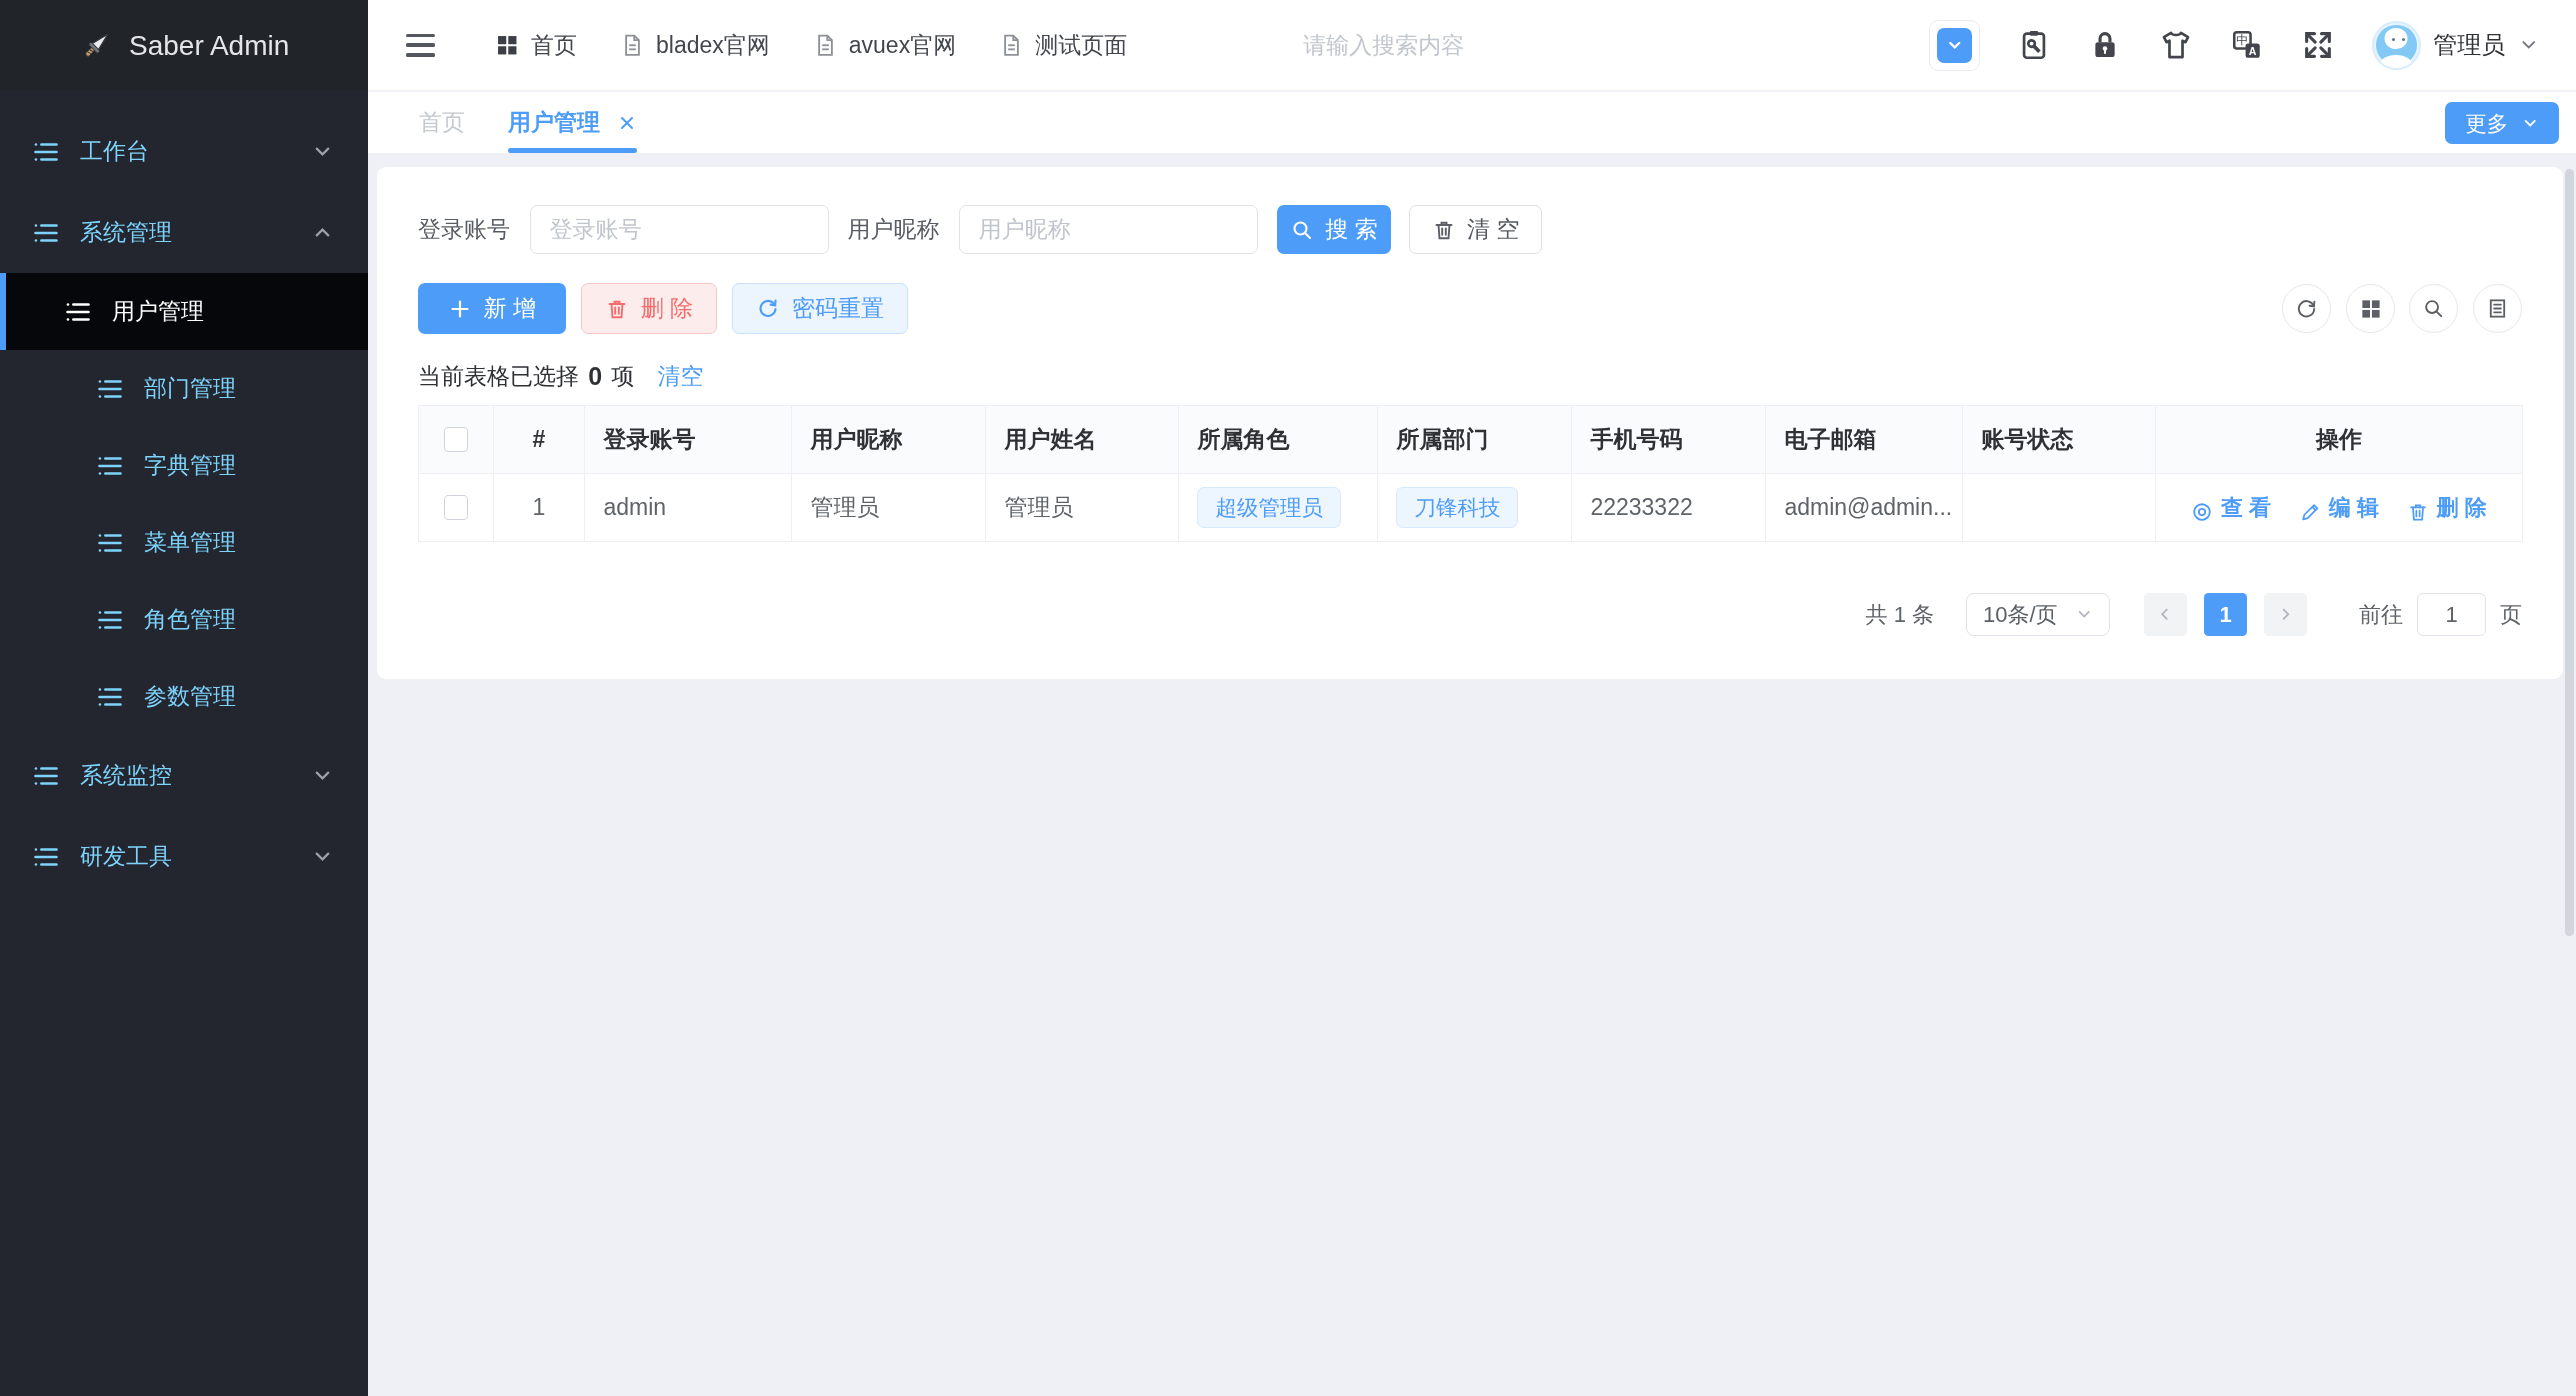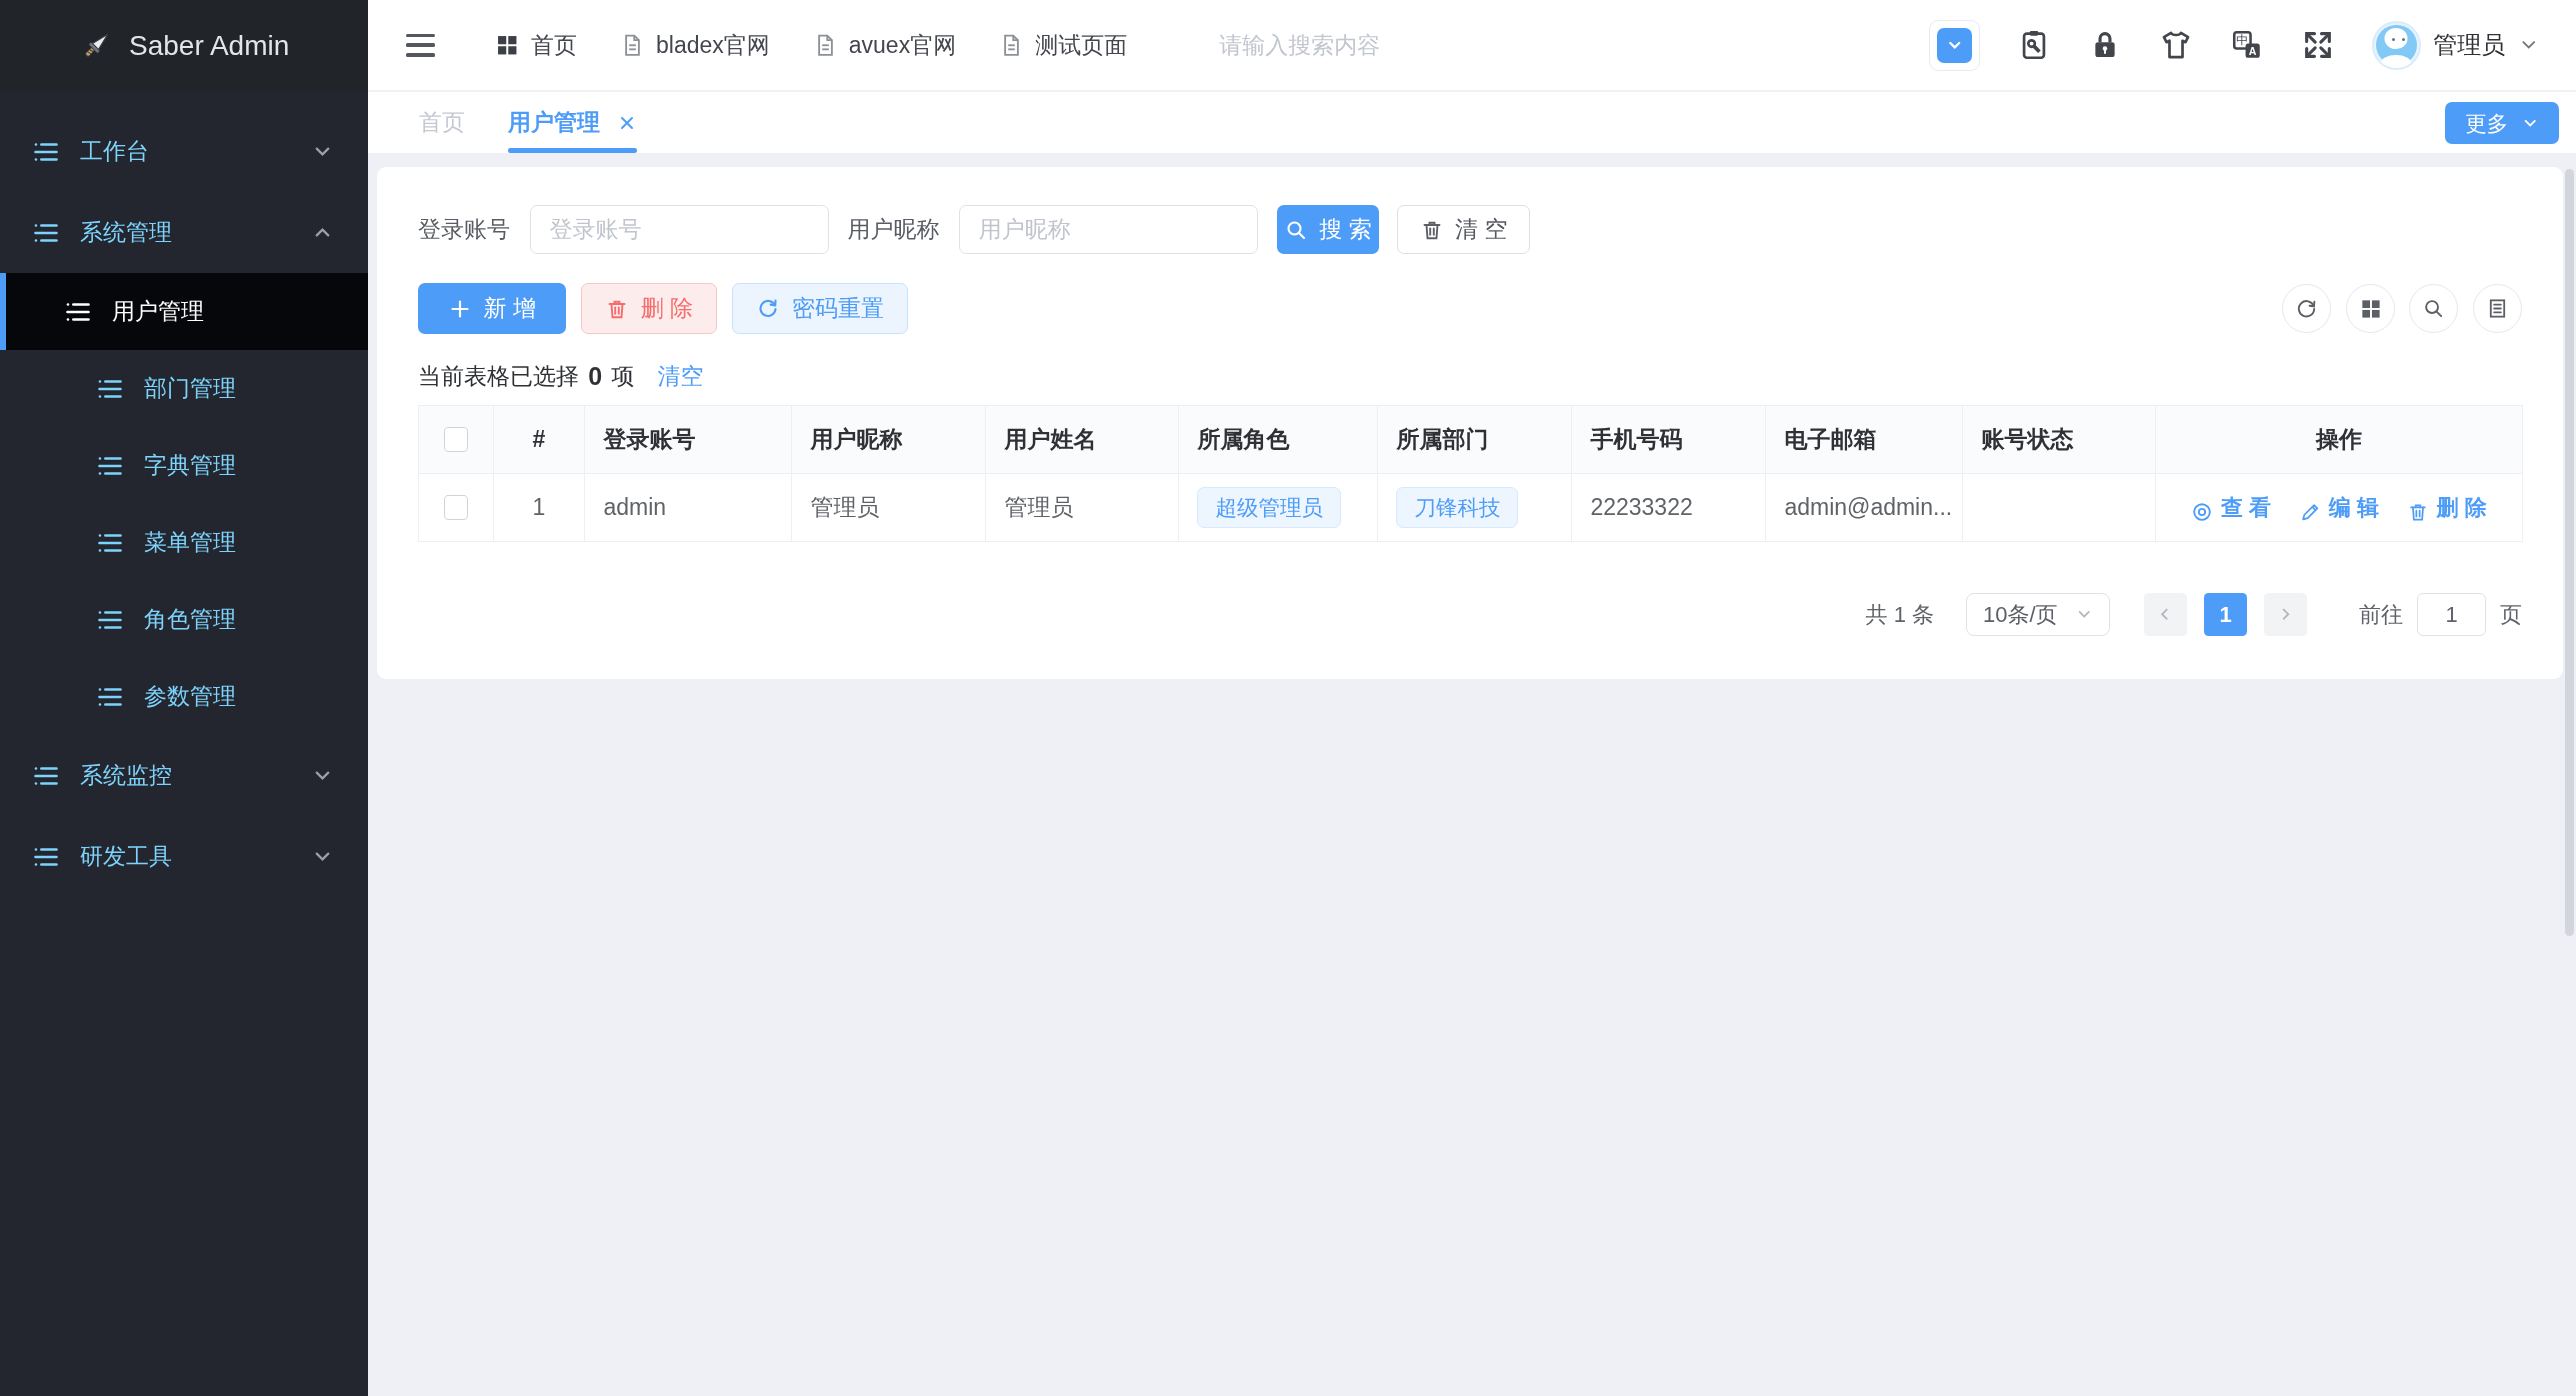--- a/index.html
+++ b/index.html
@@ -24,21 +24,21 @@
   .chev.up svg { transform:rotate(180deg); }
 
   
   .topbar { position:absolute; left:368px; top:0; width:2208px; height:91px; background:#fff; display:flex; align-items:center; border-bottom:1.5px solid #f2f3f6; }
   .hamburger { margin-left:38px; width:29px; height:23px; display:flex; flex-direction:column; justify-content:space-between; cursor:pointer; }
   .hamburger i { display:block; height:3.1px; background:#54575e; border-radius:1.5px; }
   .topnav { display:flex; align-items:center; margin-left:60px; gap:43px; font-size:23px; color:#43464d; }
   .topnav .nav-item { display:flex; align-items:center; gap:11.5px; cursor:pointer; }
   .topnav .nav-item .nicon { width:24.5px; height:24.5px; color:#3c3f45; }
   .topnav .nav-item .nicon.doc { color:#8c9097; }
-  .top-search { margin-left:92px; font-size:23px; color:#c2c6ce; cursor:text; min-width:245px; }
+  .top-search { margin-left:92px; font-size:23px; color:#c2c6ce; cursor:text; min-width:245px;text-align:right; }
   .topbar-right { margin-left:auto; display:flex; align-items:center; gap:37px; padding-right:37px; }
   .icon-btn { width:34px; height:34px; color:#42454c; cursor:pointer; flex:none; }
   .nav-toggle { width:51px; height:51px; border:1.5px solid #e8ebf1; border-radius:9.2px; background:#fff; display:flex; align-items:center; justify-content:center; cursor:pointer; }
   .nav-toggle .inner { width:35px; height:35px; border-radius:7px; background:#4d9cf8; display:flex; align-items:center; justify-content:center; }
   .avatar { position:relative; width:49px; height:49px; border-radius:50%; background:#e8f4fd; border:2.3px solid #d8ecfc; overflow:hidden; cursor:pointer; flex:none; }
   .avatar .skin { position:absolute; inset:2.3px; border-radius:50%; background:#82c9f6; }
   .avatar .head { position:absolute; left:50%; top:5.4px; transform:translateX(-50%); width:23px; height:21.5px; border-radius:50%; background:#ffffff; }
   .avatar .eye { position:absolute; top:15.3px; width:3.1px; height:3.1px; border-radius:50%; background:#5b788f; }
   .avatar .eye.l { left:17.6px; } .avatar .eye.r { left:28px; }
   .avatar .body { position:absolute; left:50%; bottom:-4.6px; transform:translateX(-50%); width:31px; height:17px; border-radius:50% 50% 0 0; background:#ffffff; }
@@ -63,21 +63,21 @@
   .f-label { font-size:23px; color:#585c63; margin-right:20px; white-space:nowrap; }
   .f-input { width:299px; height:49px; border:1.5px solid #dfe2e8; border-radius:7px; padding:0 18.4px; font-size:23px; color:#303133; outline:none; font-family:inherit; background:#fff; }
   .f-input::placeholder { color:#c0c4cc; }
   .f-label.second { margin-left:18.4px; }
   .btn { height:49px; border-radius:7px; display:inline-flex; align-items:center; justify-content:center; gap:11.5px; font-size:23px; cursor:pointer; border:1.5px solid transparent; white-space:nowrap; font-family:inherit; }
   .btn .bicon { width:24px; height:24px; flex:none; }
   .btn-primary { background:#4d9cf8; color:#fff; }
   .btn-plain { background:#fff; border-color:#dcdfe6; color:#55585f; }
   .btn-danger-plain { background:#fdecec; border-color:#f7c7c7; color:#f56c6c; }
   .btn-blue-plain { background:#ecf4fe; border-color:#c8e1fd; color:#4d9cf8; }
-  .btn-search { margin-left:18.4px; padding:0 6px; }
+  .btn-search { margin-left:18.4px; padding:0 12px; }
   .btn-clear { margin-left:18.4px; padding:0 21.5px;justify-content:flex-end; }
 
   .action-row { margin-top:29px; height:51px; display:flex; gap:15.3px; position:relative; align-items:center; }
   .btn-add { padding:5px 29px; height:51px;justify-content:flex-end; }
   .btn-del { padding:0 23px; height:51px; }
   .btn-reset { padding:0 23px; height:51px; }
   .toolbar { position:absolute; right:0; top:0.8px; display:flex; gap:14.6px; }
   .circle-btn { width:49px; height:49px; border-radius:50%; border:1.5px solid #e3e7ee; background:#fff; display:flex; align-items:center; justify-content:center; cursor:pointer; color:#5c5f66; }
   .circle-btn svg { width:23px; height:23px; }
 

